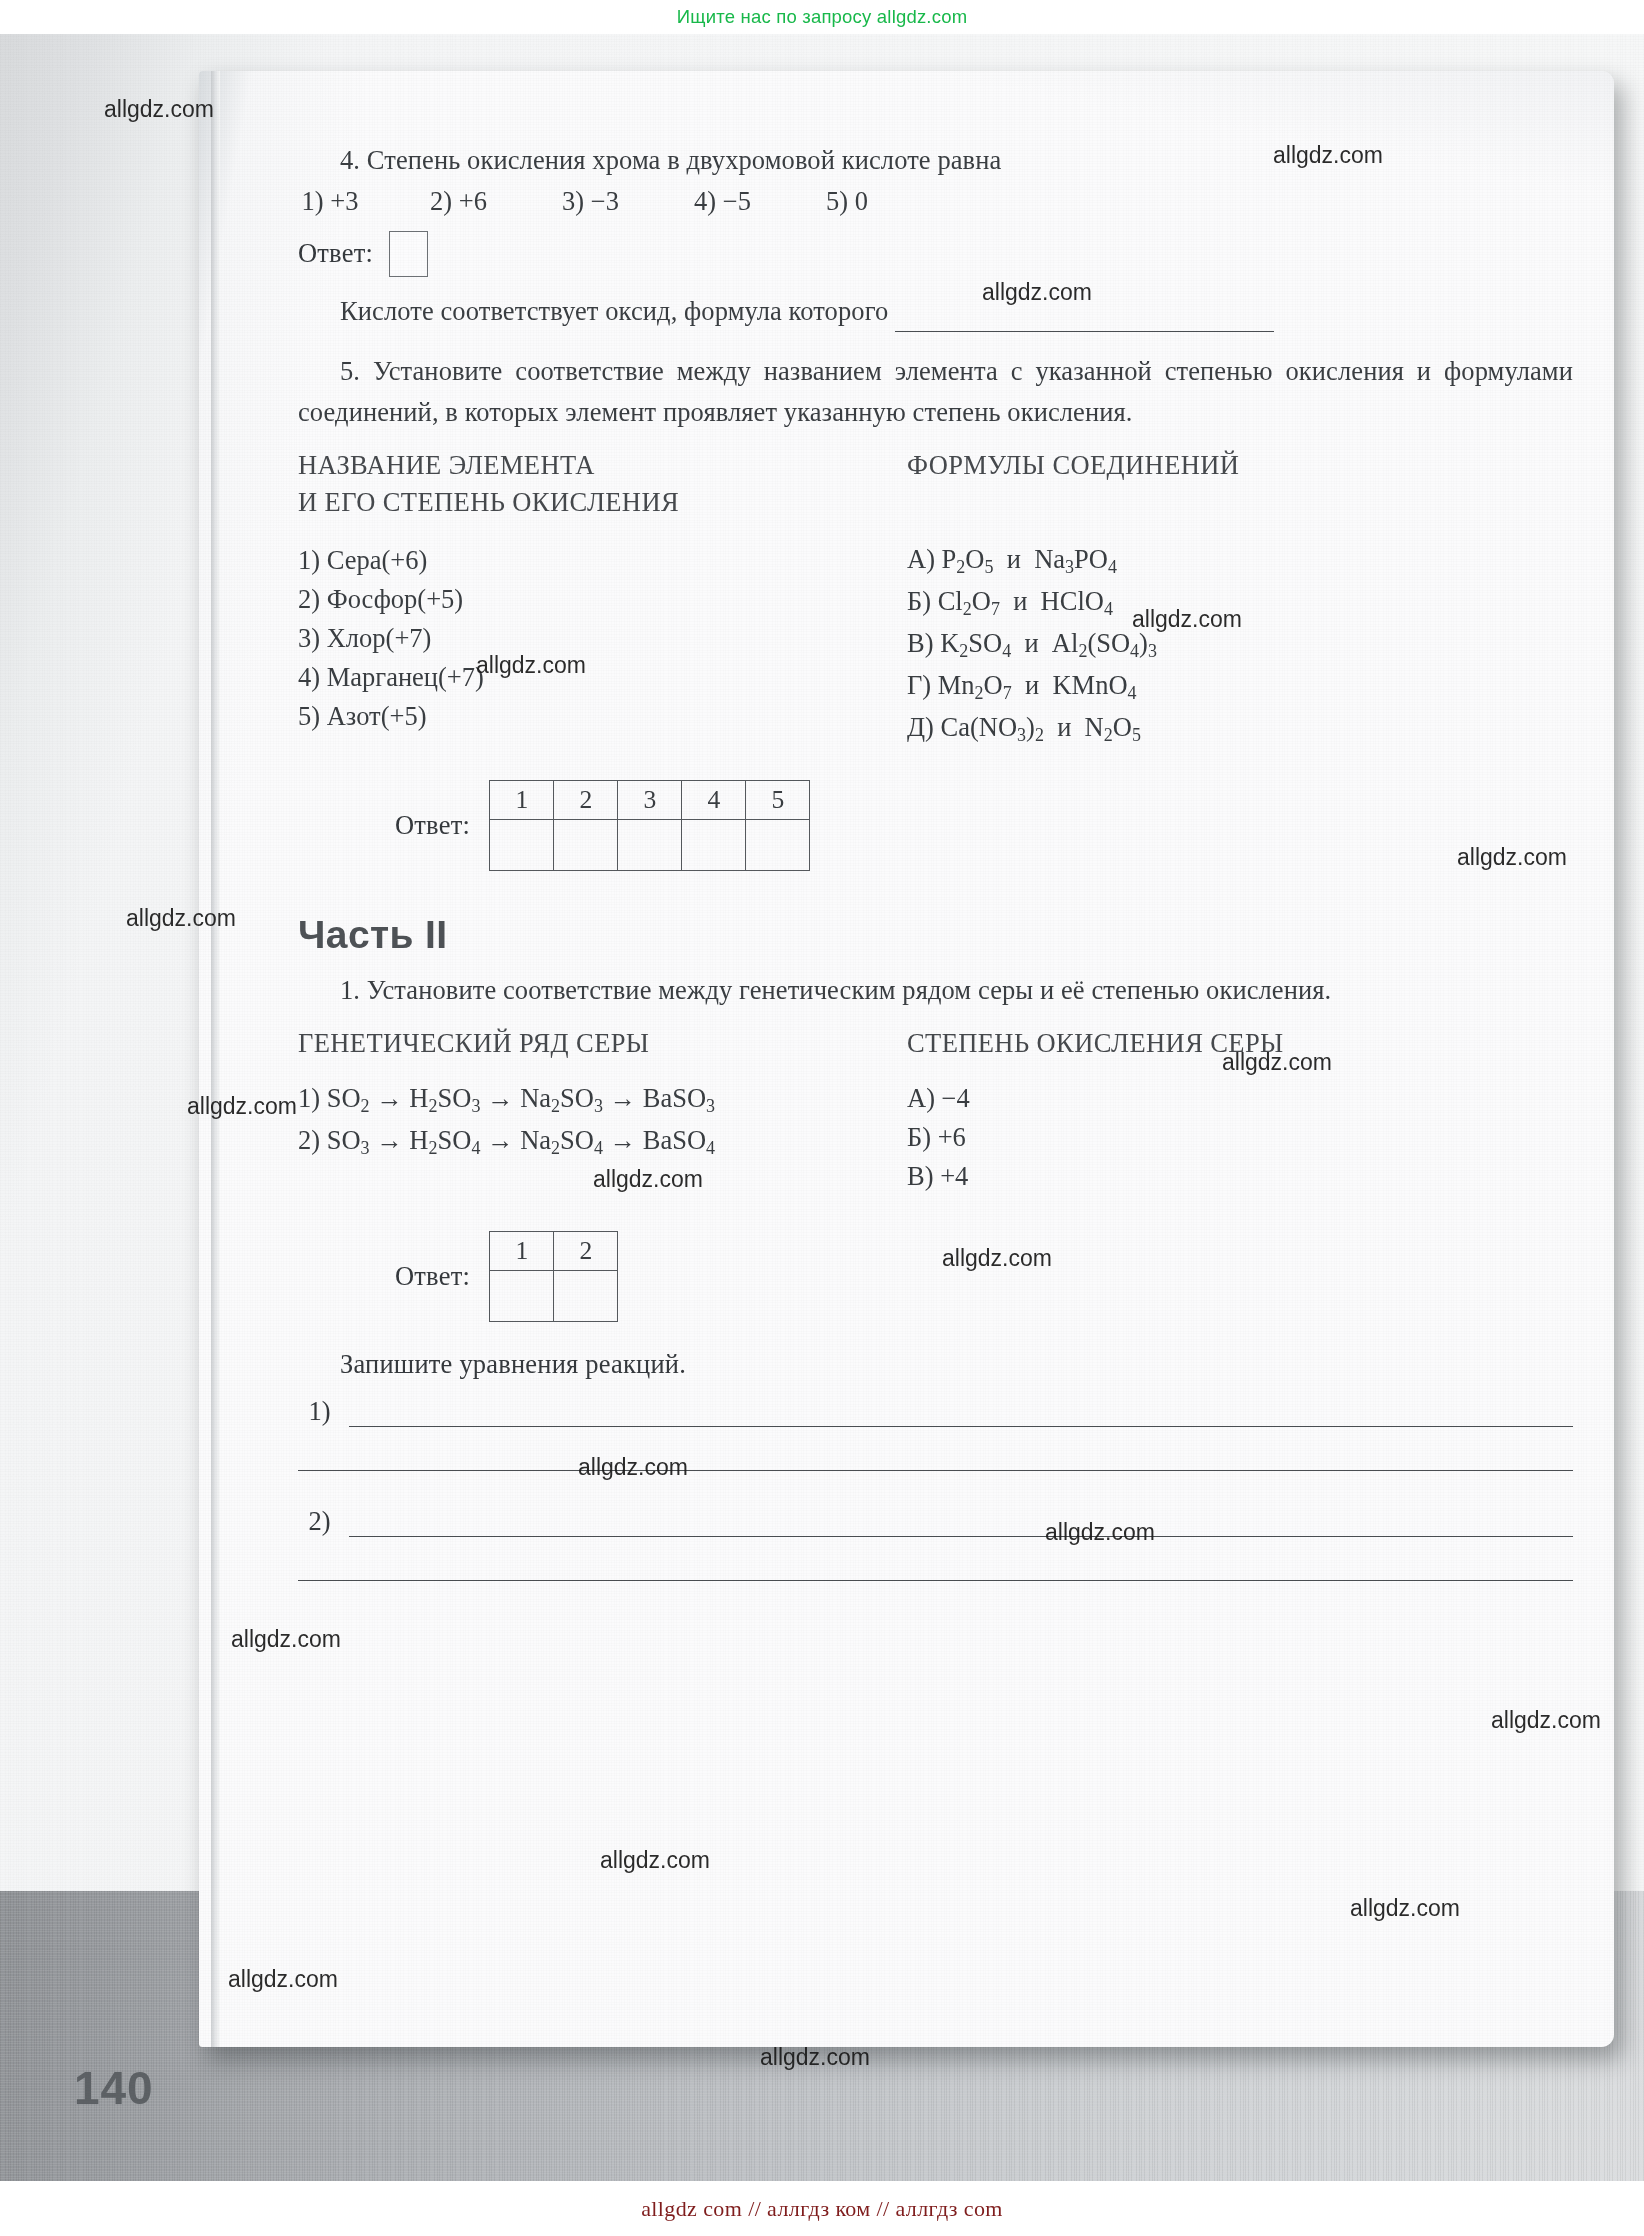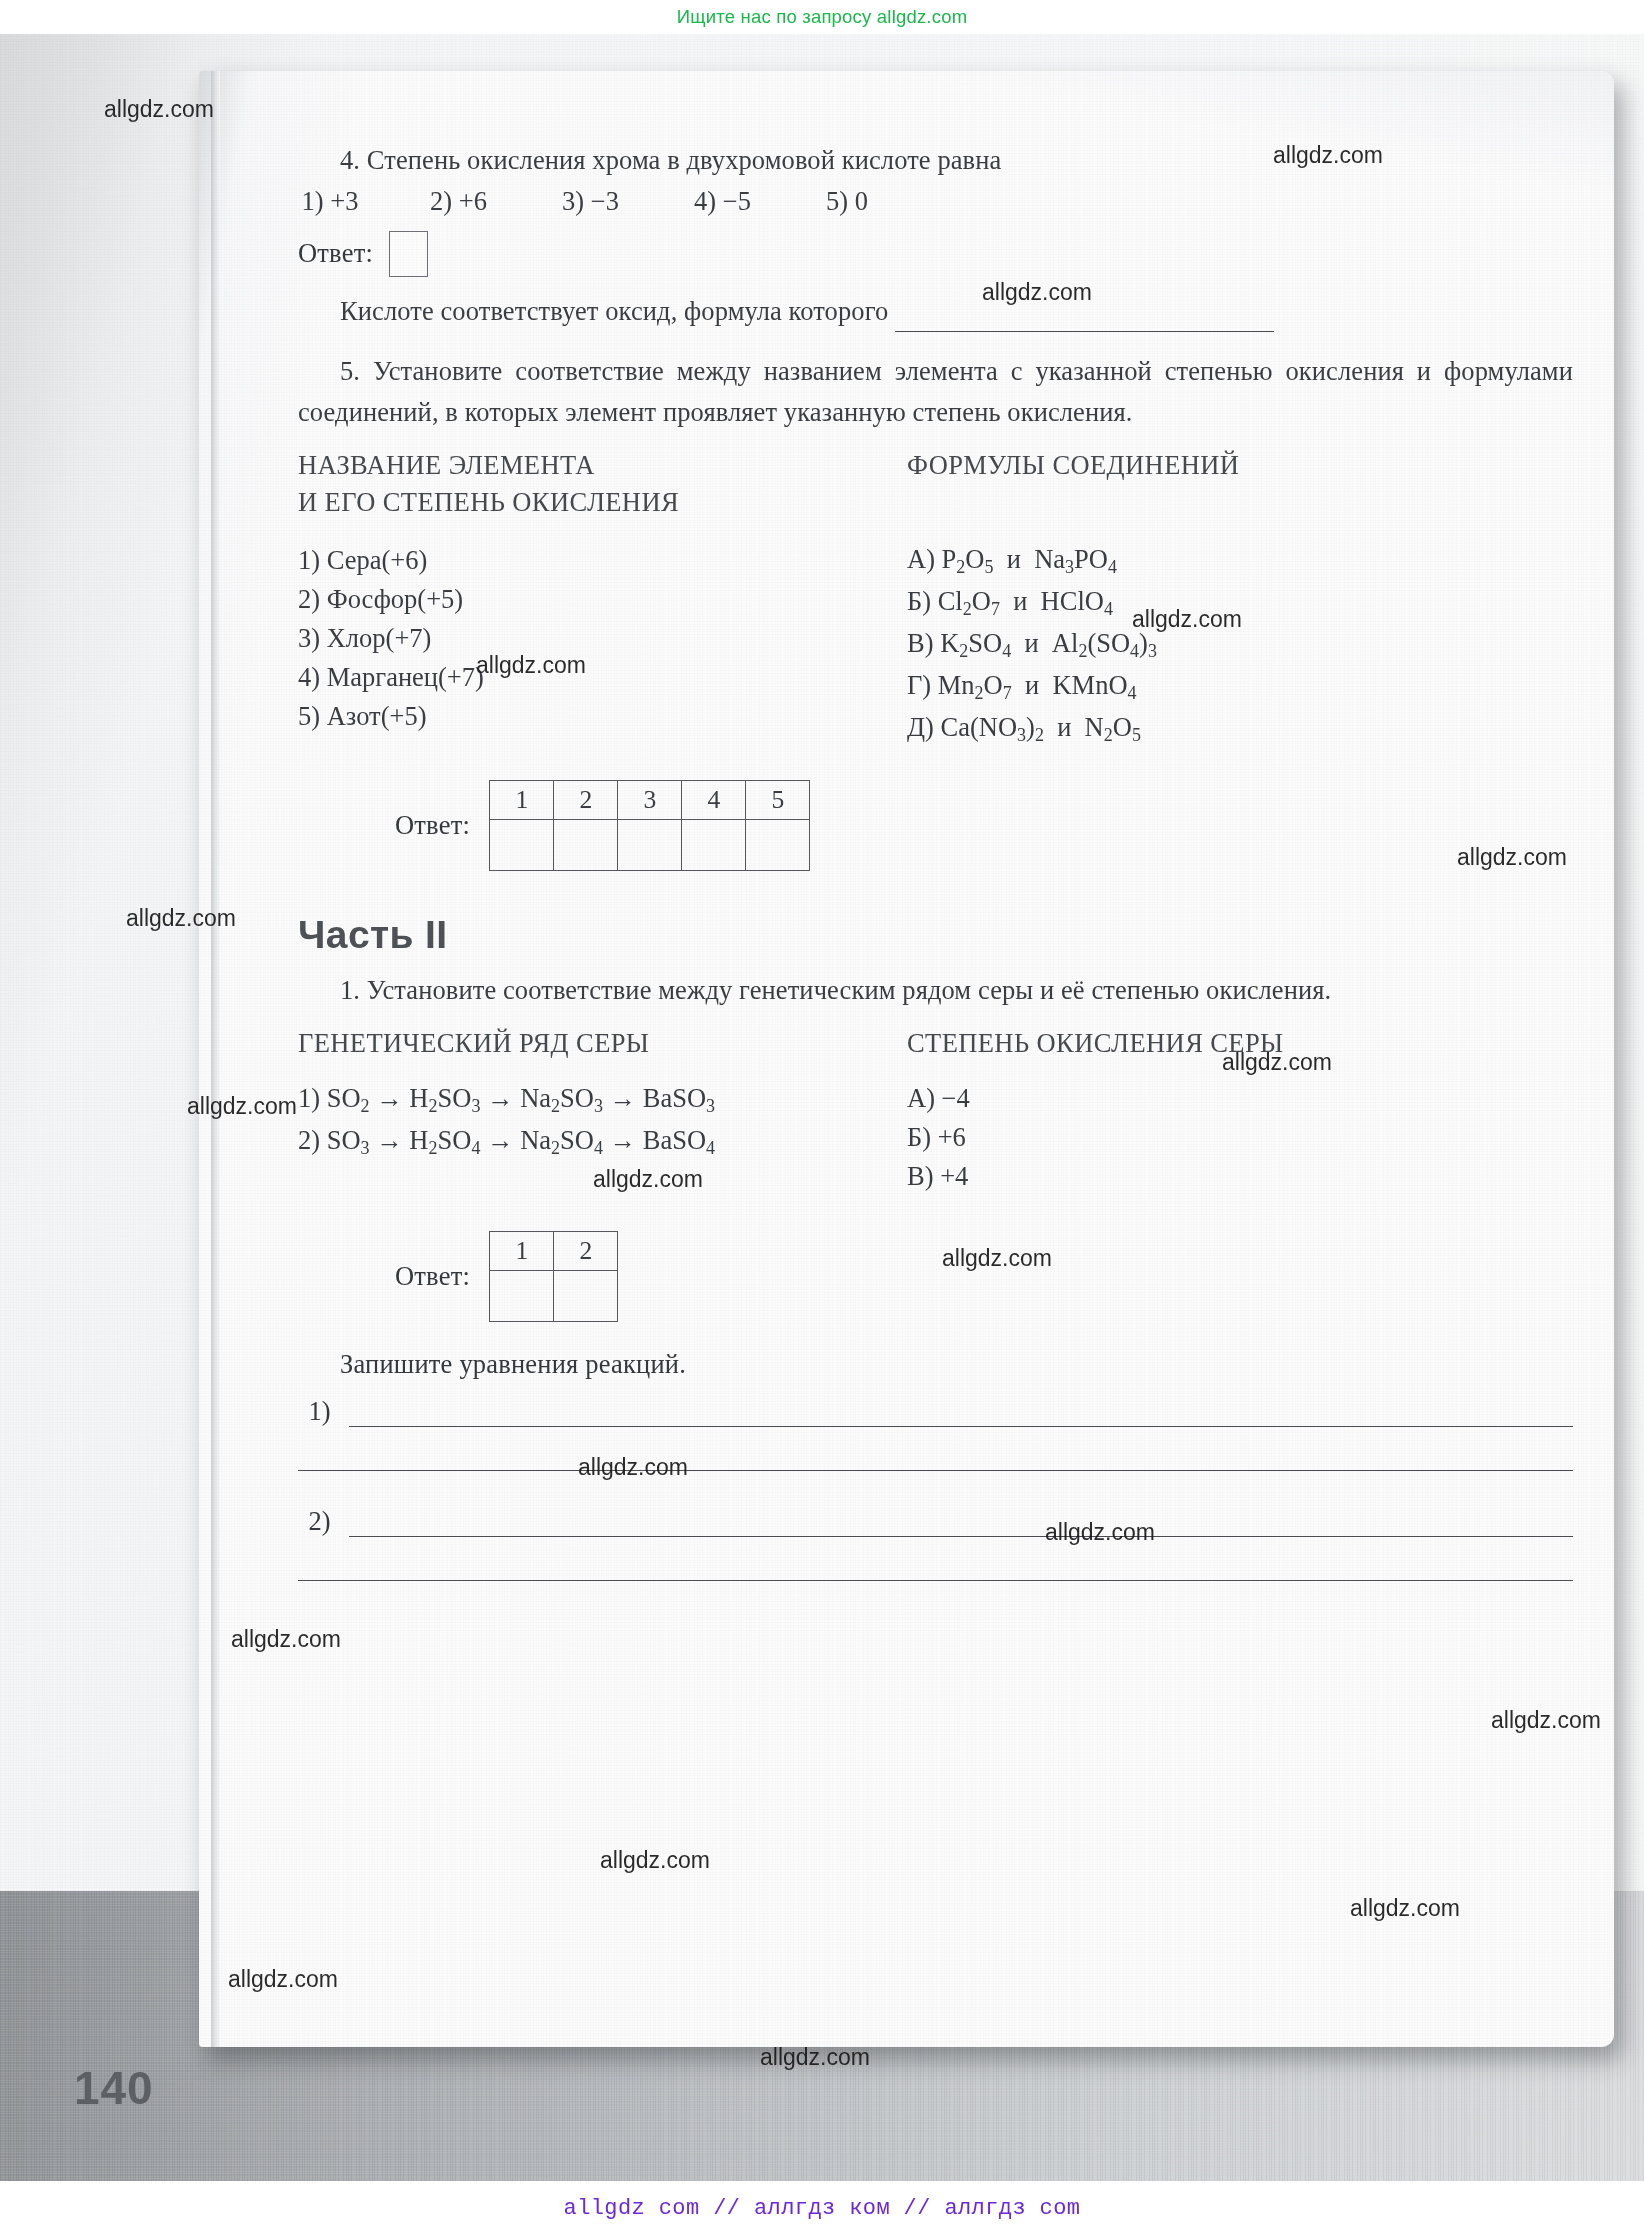--- a/index.html
+++ b/index.html
@@ -24,22 +24,22 @@
     font-size: 18.5px;
     letter-spacing: 0.2px;
   }
   .bottom-banner {
     position: absolute; left: 0; bottom: 0;
     width: 1644px; height: 55px;
     background: #ffffff;
     display: flex; align-items: center; justify-content: center;
   }
   .bottom-banner span {
-    color: #6d28d9;
-    font-family: Liberation Mono, monospace;
+    color: #7f1d1d;
+    font-family: Liberation Serif, serif;
     font-size: 22px;
     letter-spacing: 0.4px;
   }
 
   
   .scan {
     position: absolute;
     left: 0; top: 34px;
     width: 1644px; height: 2148px;
     background:

